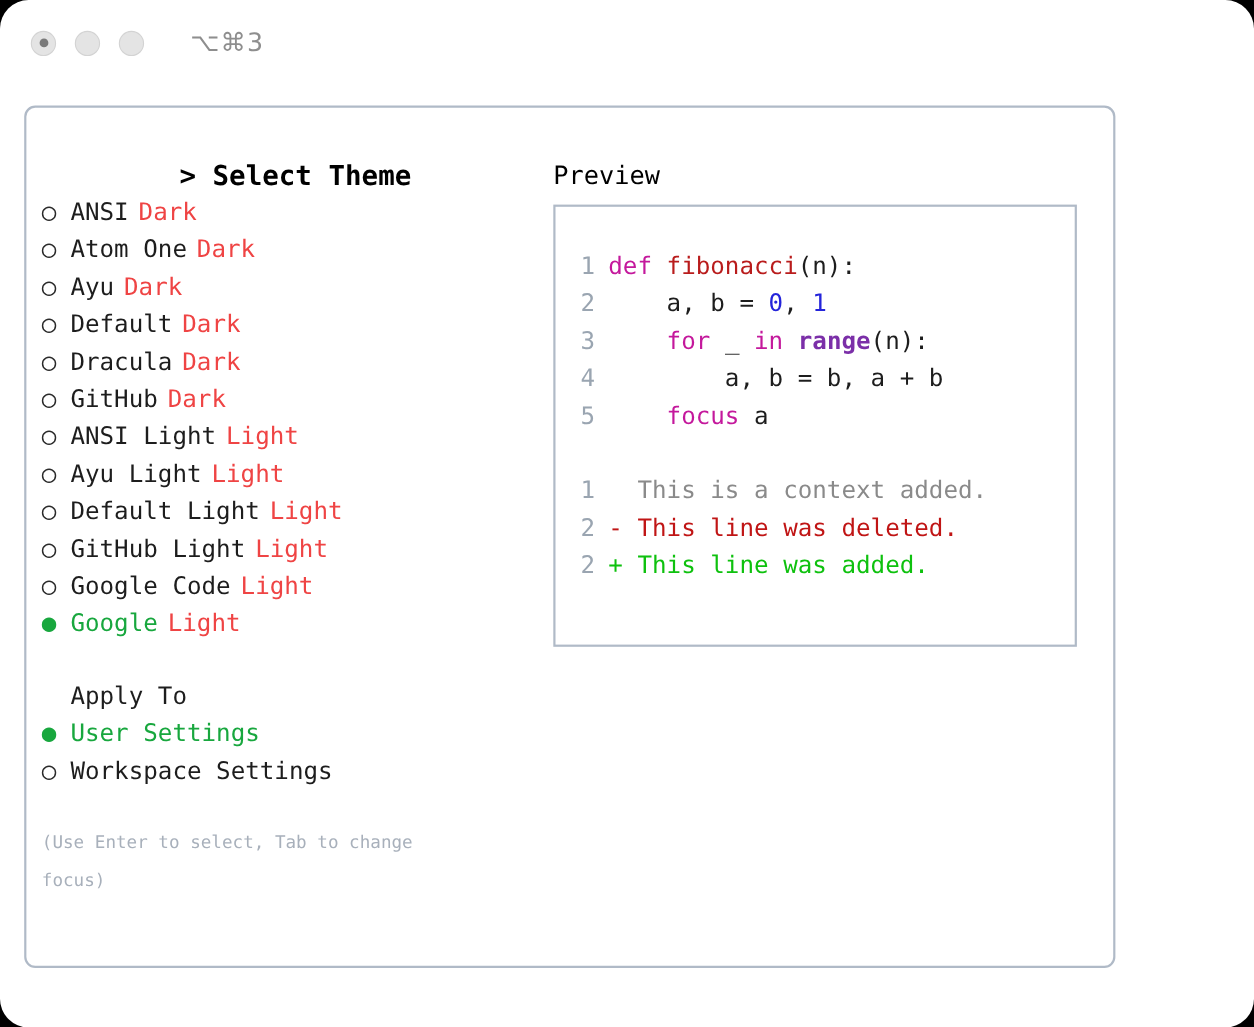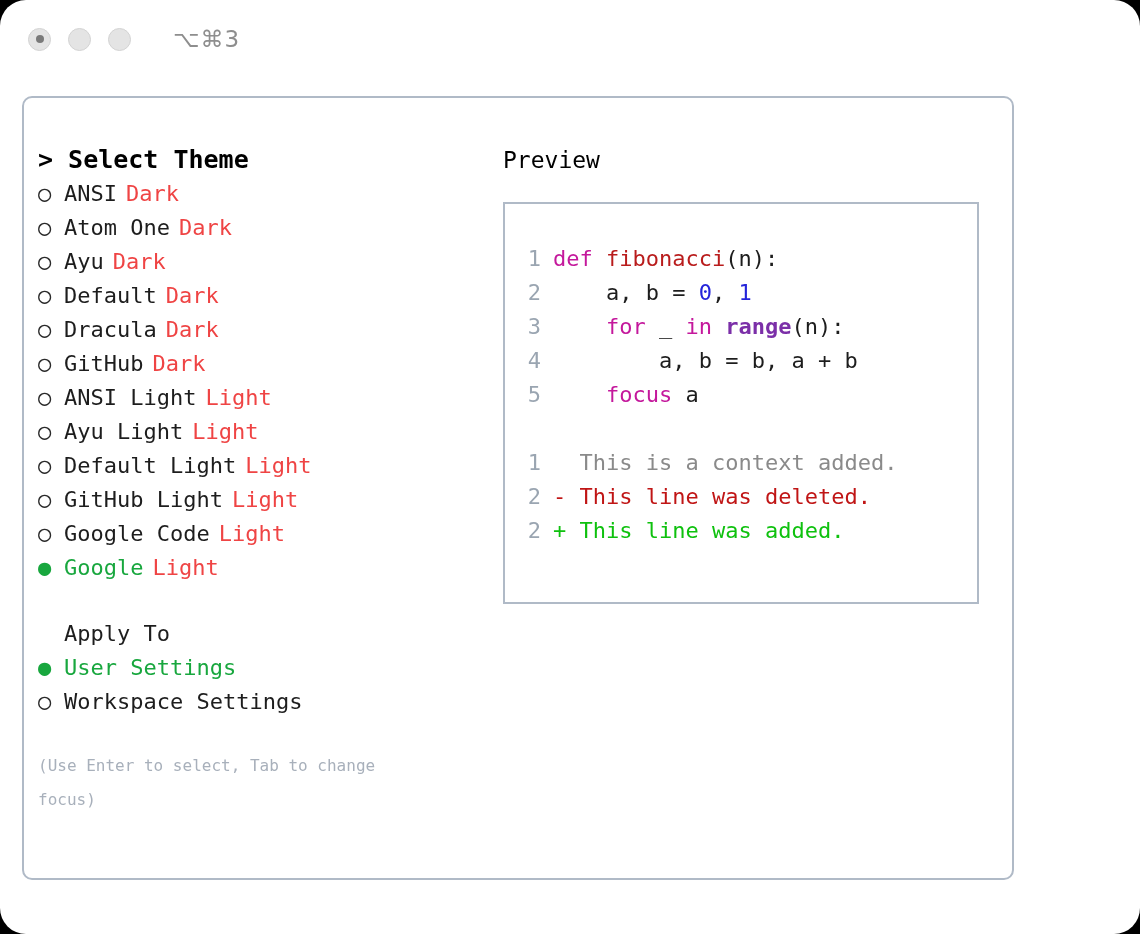--- a/index.html
+++ b/index.html
@@ -74,20 +74,21 @@
     width: 475px;
     padding: 45px 0 0 14px;
   }
   .list-header {
     font-size: 25px;
     font-weight: bold;
     color: #000000;
     white-space: pre;
     line-height: 34px;
     padding-left: 0;
+    text-align: center;
   }
   .theme-row {
     display: flex;
     align-items: baseline;
     line-height: 34px;
     font-size: 22px;
     white-space: pre;
   }
   .bullet {
     width: 26px;
@@ -121,21 +122,21 @@
   }
   
   #preview-column {
     flex: 1;
     padding: 45px 0 0 4px;
   }
   #preview-title {
     font-size: 23px;
     color: #000000;
     line-height: 34px;
-    margin-bottom: 25px;
+    margin-bottom: 9px;
     white-space: pre;
   }
   #preview-box {
     width: 476px;
     height: 402px;
     border: 2px solid #b0bac7;
     background: #ffffff;
     padding: 38px 0 0 14px;
   }
   .code-line {

